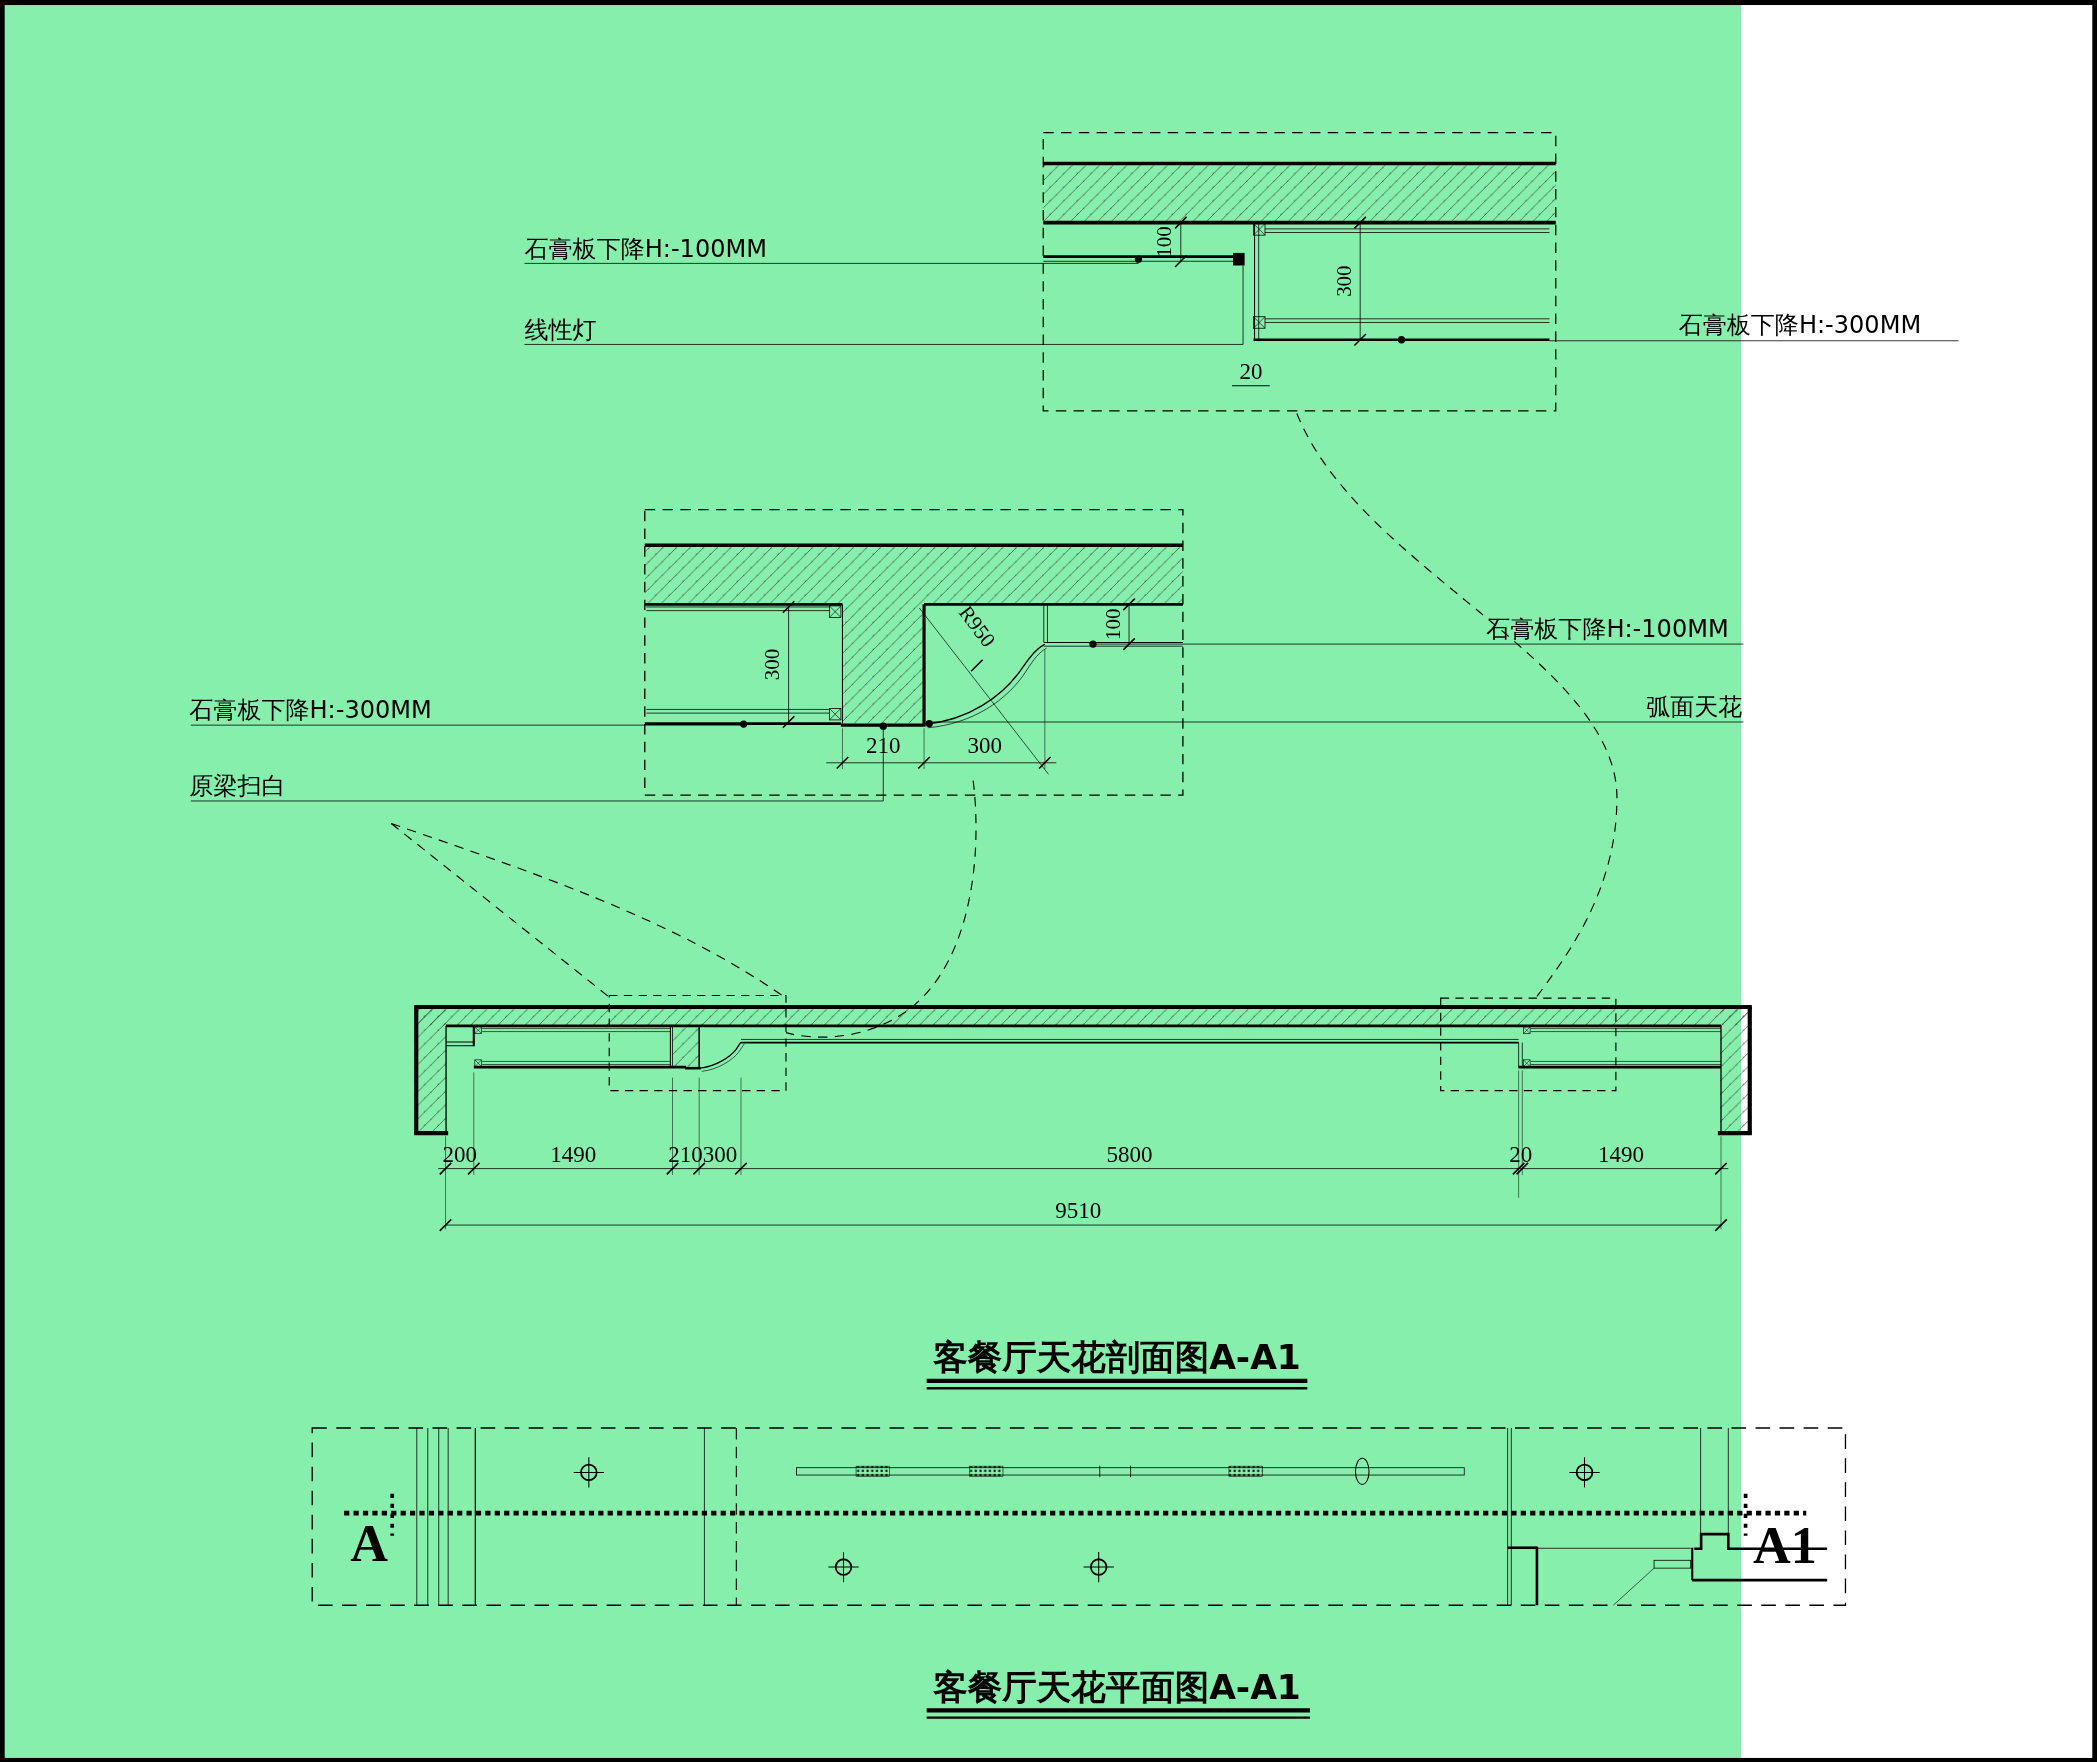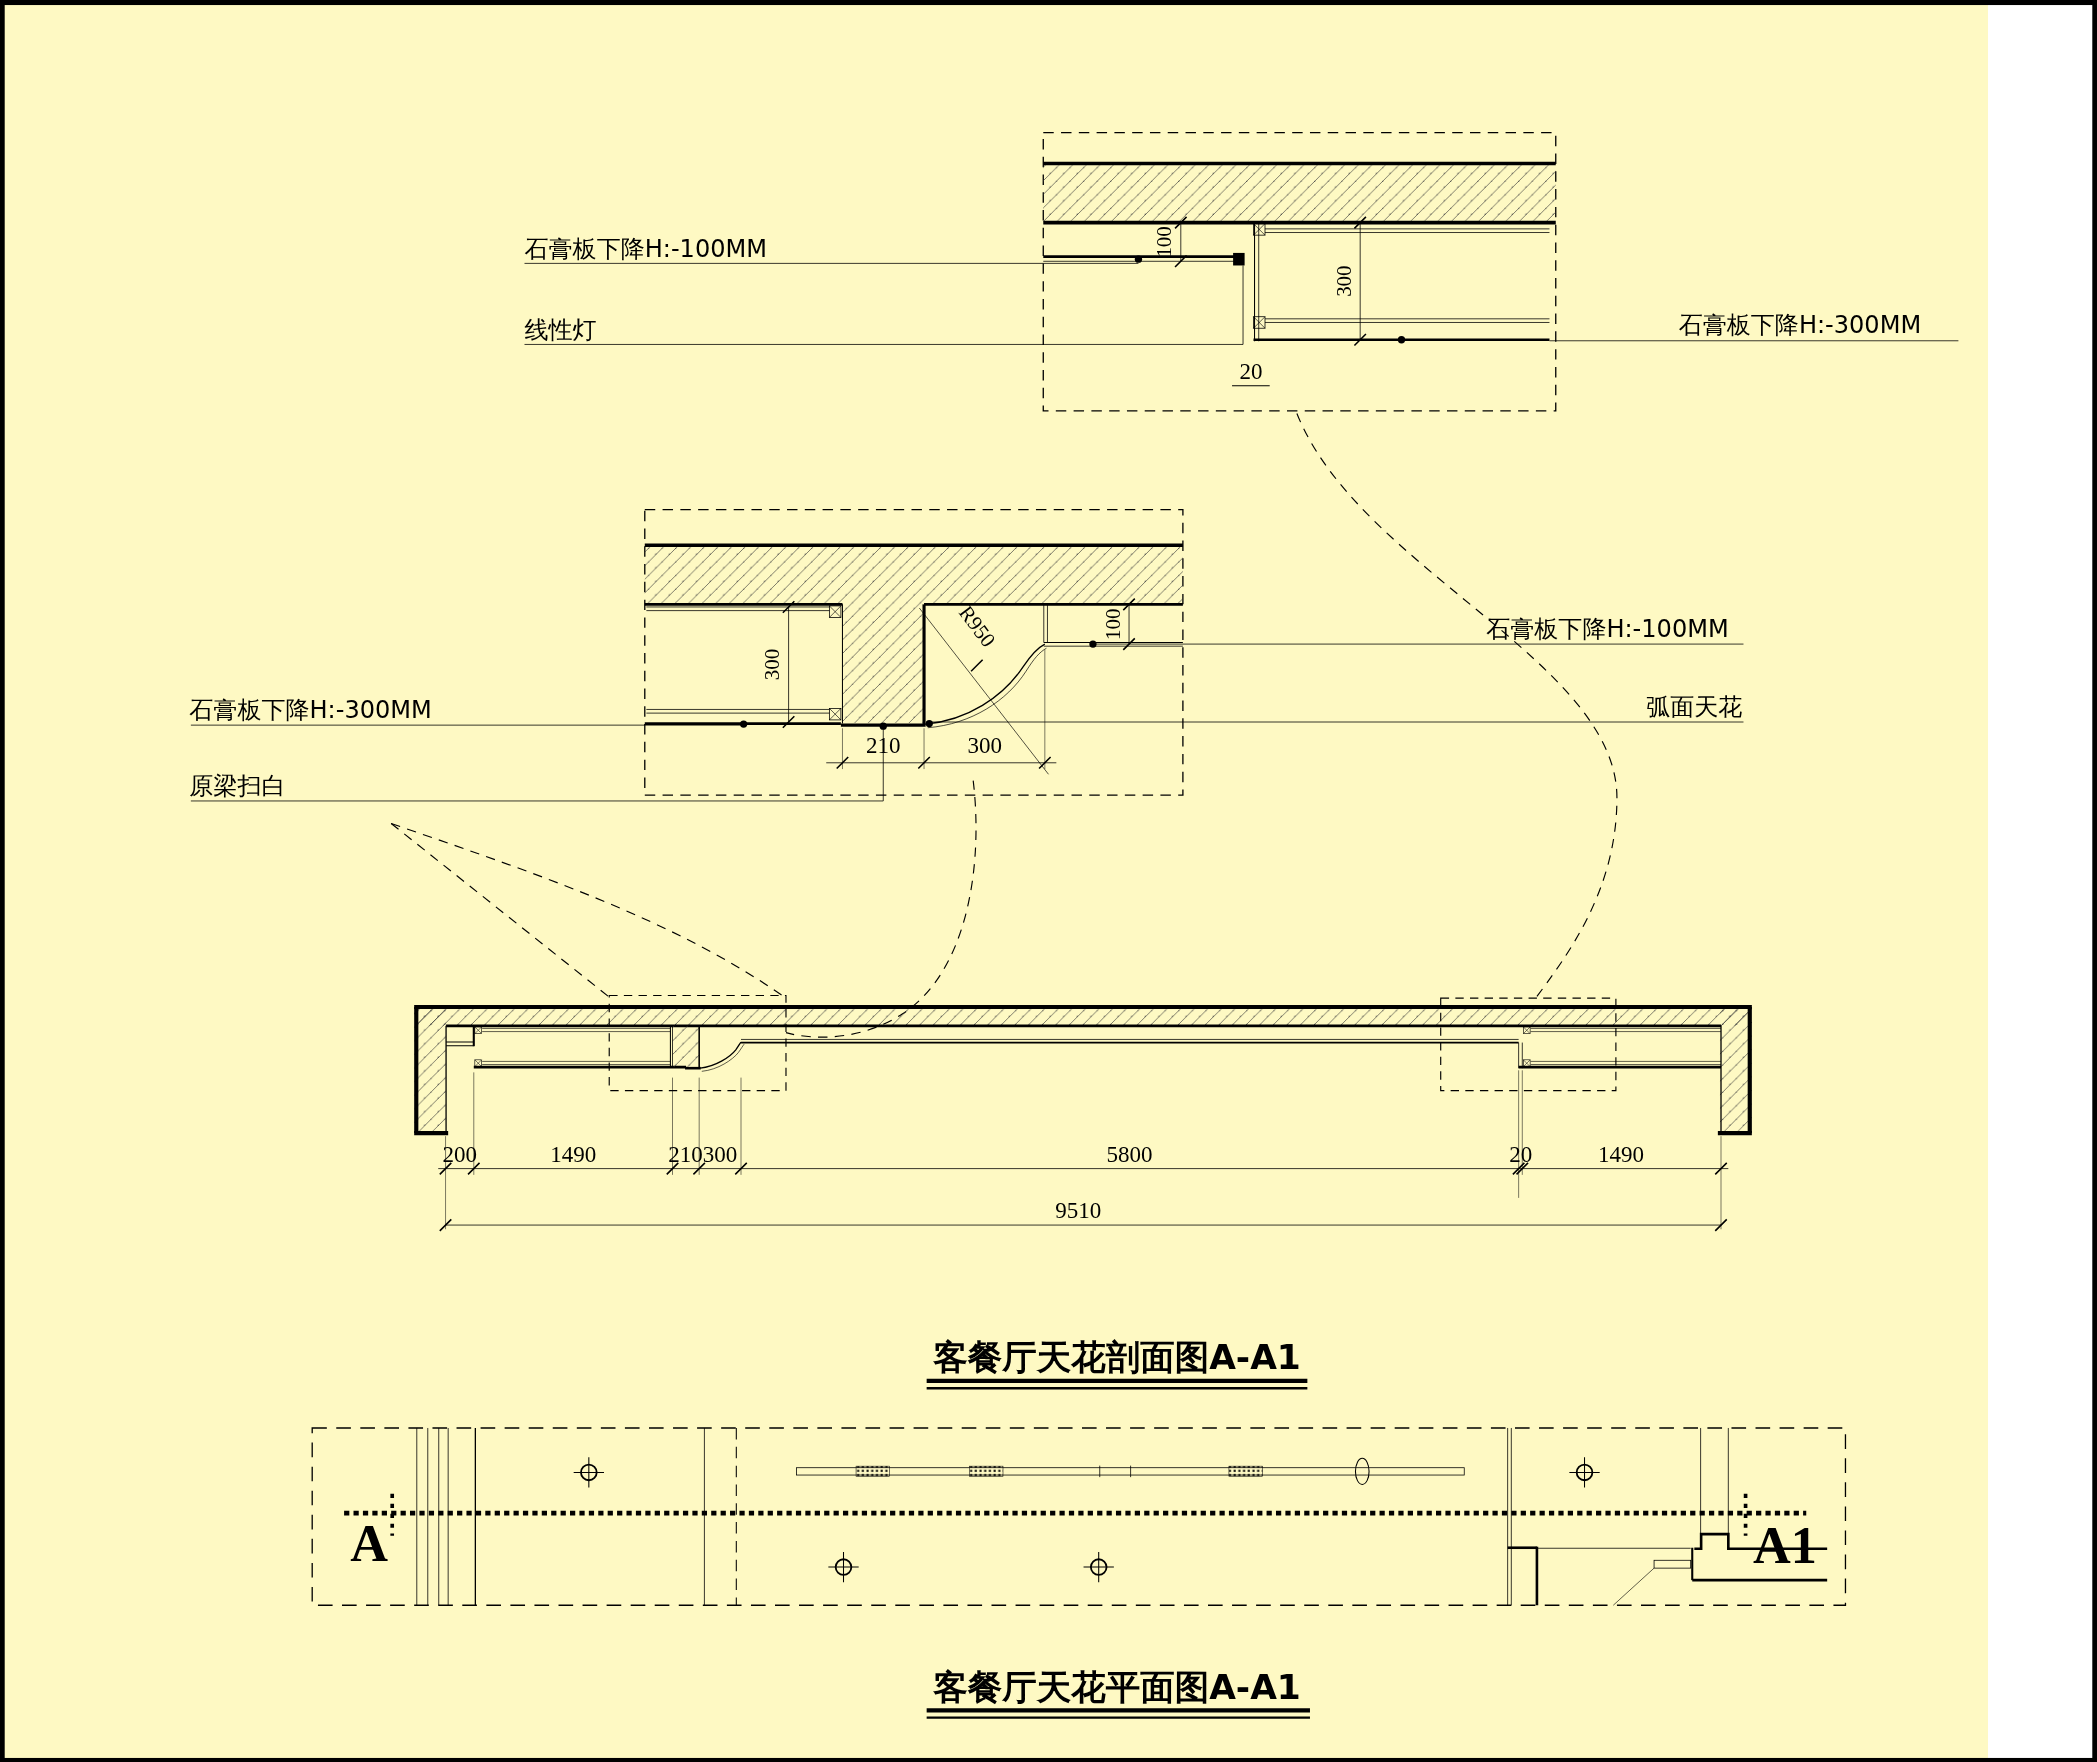--- a/index.html
+++ b/index.html
@@ -1,16 +1,16 @@
 <!DOCTYPE html>
 <html style="font-size:8.4px"><head>
 <meta charset="utf-8">
 <style>
   html,body{margin:0;padding:0;background:#fff;}
-  .page{width:1988px;height:1763px;position:relative;background:#fef9c3;}
+  .page{width:1741px;height:1763px;position:relative;background:#86efac;}
   svg{display:block;}
   text{fill:#000;}
   .lbl{font-family:"DejaVu Sans",sans-serif;font-size:46px;}
   .dim{font-family:"Liberation Serif",serif;font-size:44px;}
   .dimsm{font-family:"Liberation Serif",serif;font-size:40px;}
   .title{font-family:"DejaVu Sans",sans-serif;font-size:66px;font-weight:bold;}
   .marker{font-family:"Liberation Serif",serif;font-size:100px;font-weight:bold;}
   .ln{stroke:#000;fill:none;}
 </style>
 </head>

